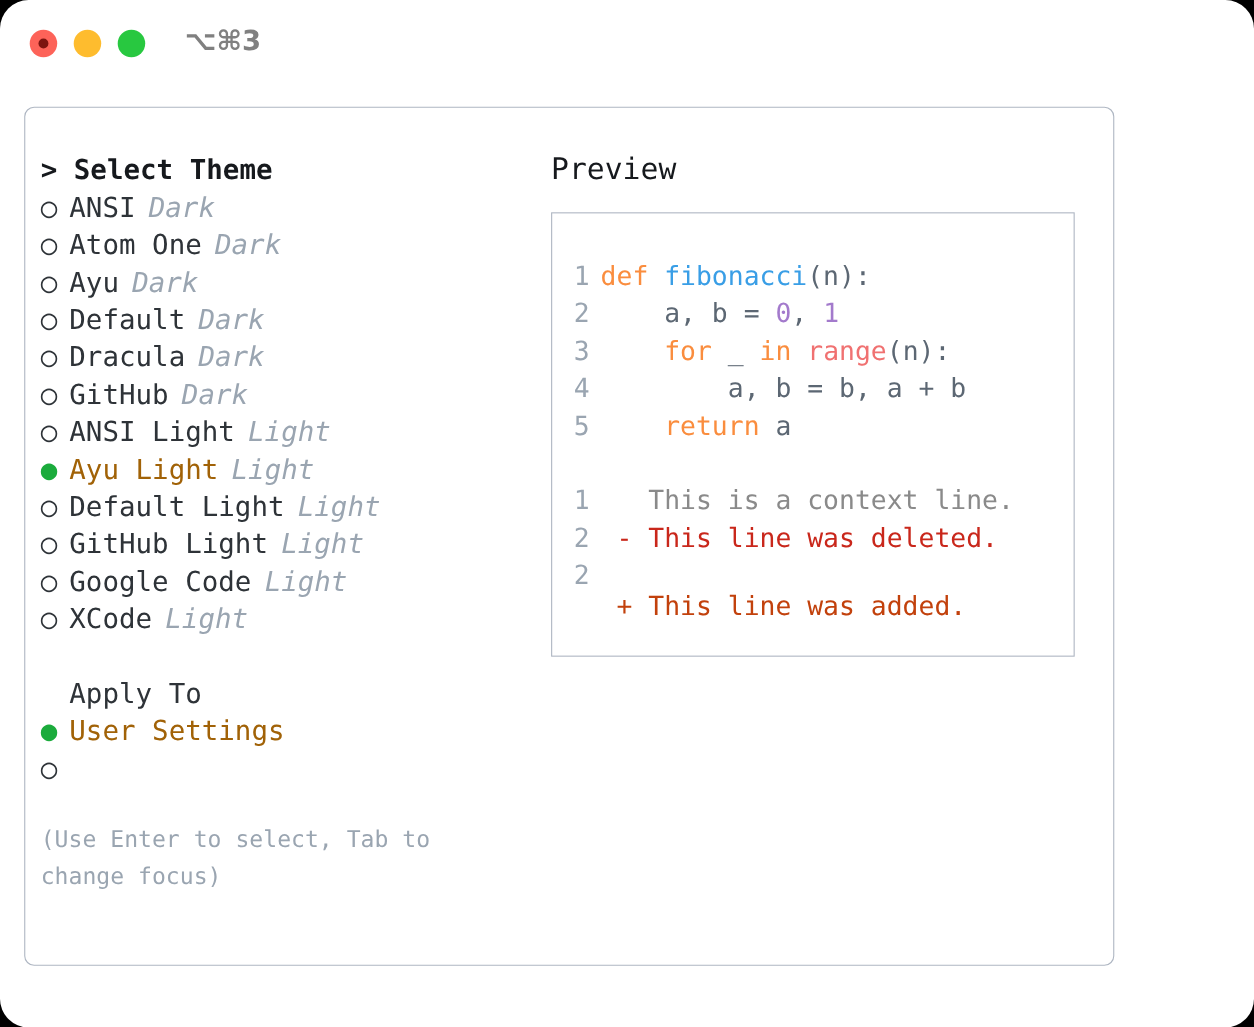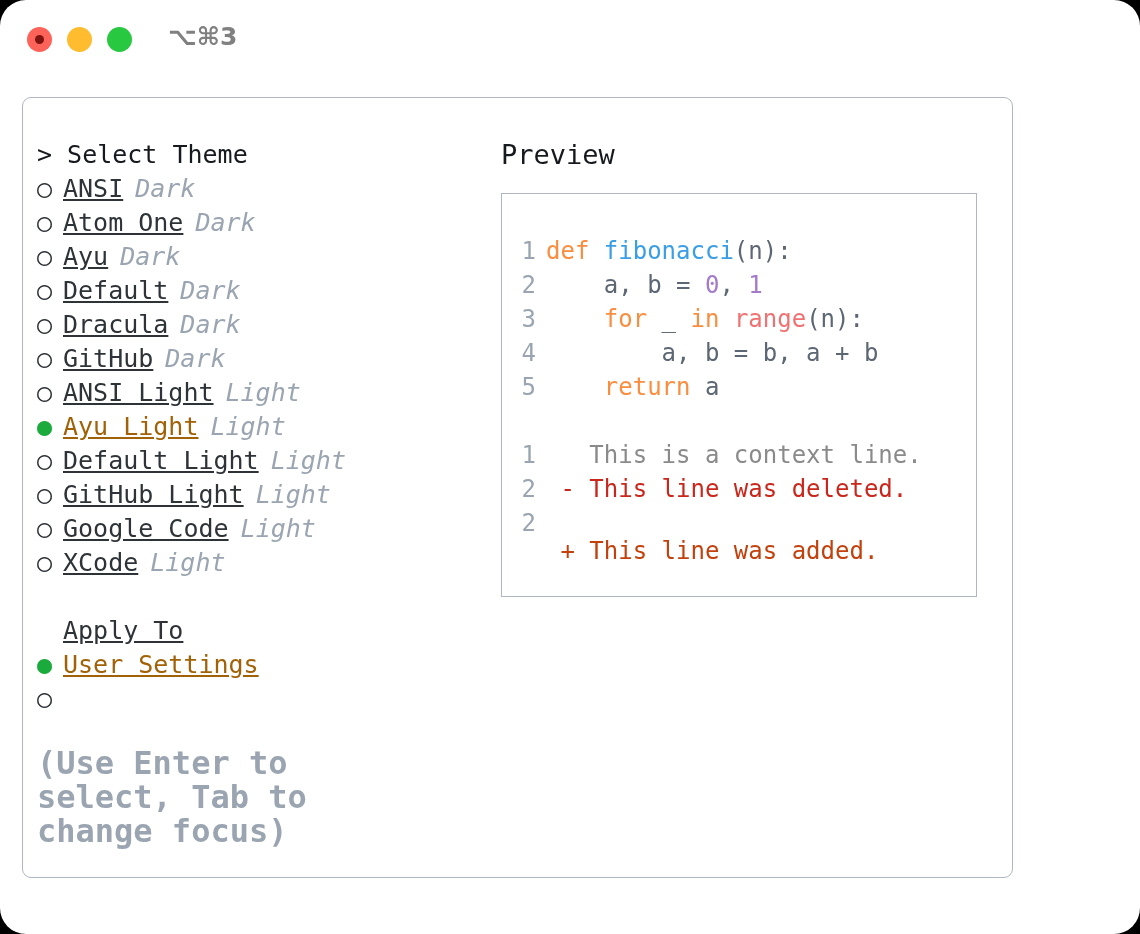--- a/index.html
+++ b/index.html
@@ -86,55 +86,54 @@
     top: 40px;
     width: 500px;
   }
 
   .heading {
     font-size: 25px;
     line-height: 34px;
     color: #16191d;
     white-space: pre;
   }
-  .heading.bold { font-weight: normal; }
+  .heading.bold { font-weight: bold; }
 
   .opt-row {
     display: flex;
     align-items: baseline;
     font-size: 25px;
     line-height: 34px;
     color: #2e3338;
     white-space: pre;
   }
   .marker {
     display: inline-block;
     width: 26px;
     flex: 0 0 26px;
     color: #2e3338;
   }
   .marker.sel { color: #1bab3c; }
-  .opt-label { color: #2e3338; text-decoration: underline; }
+  .opt-label { color: #2e3338; }
   .opt-row.selected .opt-label { color: #a16207; }
   .opt-tag {
     color: #9aa5b1;
     padding-left: 12px;
     font-style: italic;
   }
 
   .spacer-lg { height: 34px; }
   .spacer-md { height: 30px; }
 
   .hint {
-    font-size: 32px;
+    font-size: 21px;
     line-height: 34px;
     color: #9aa5b1;
     width: 400px;
     word-spacing: 0px;
-    font-weight: bold;
   }
 
   
   .preview-title {
     font-size: 27px;
     line-height: 34px;
     color: #16191d;
     margin-bottom: 21px;
   }
   .preview-box {

